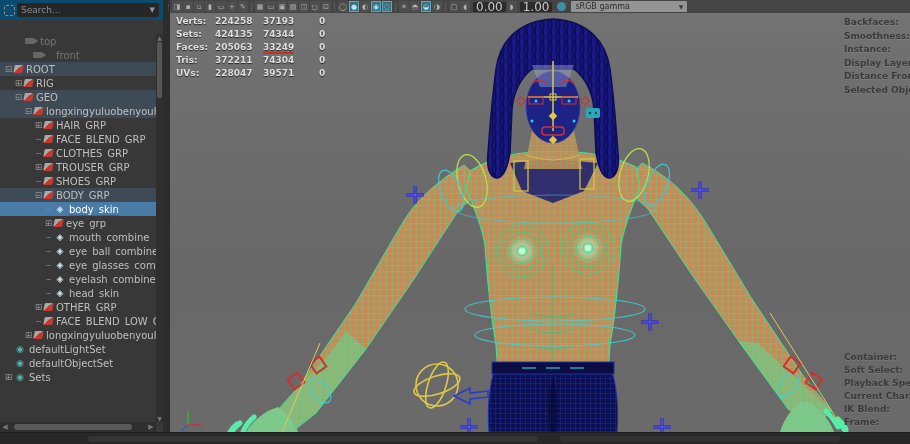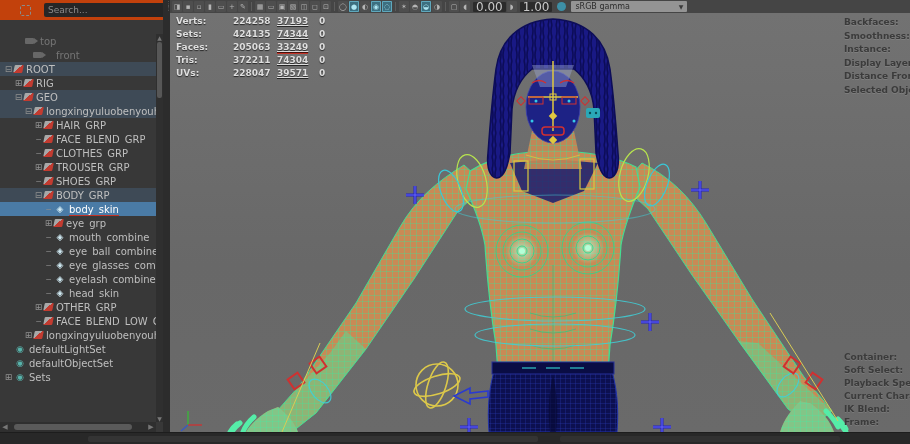--- a/index.html
+++ b/index.html
@@ -4,21 +4,21 @@
 <style>
   html,body{margin:0;padding:0;background:#222;}
   #app{position:relative;width:910px;height:444px;overflow:hidden;
        font-family:"DejaVu Sans",sans-serif;background:#444;user-select:none;}
 
   
   .outliner{position:absolute;left:0;top:0;width:163px;height:432px;background:#383838;}
   .ol-menubar{height:15px;background:#3f3f3f;display:flex;align-items:center;gap:12px;
               padding:0 6px;font-size:10px;color:#c9c9c9;border-bottom:1px solid #2e2e2e;}
   .ol-menu{cursor:default;}
-  .ol-search{height:18px;display:flex;align-items:center;gap:13px;padding:1px 20px;background:#c2410c;}
+  .ol-search{height:18px;display:flex;align-items:center;gap:2px;padding:1px 4px;background:#0c4a6e;}
   .filter-ic{width:9px;height:9px;border:1px dashed #8a8a8a;border-radius:2px;flex:0 0 auto;}
   .search-box{flex:1;display:flex;align-items:center;background:#262626;border-radius:2px;height:14px;padding:0 4px;}
   .search-box input{flex:1;background:transparent;border:0;outline:0;color:#bbb;font-size:9px;
                     font-family:"DejaVu Sans",sans-serif;padding:0;min-width:0;}
   .search-box input::placeholder{color:#8b8b8b;}
   .search-caret{color:#999;font-size:7px;line-height:1;}
   .ol-tree{position:absolute;top:34px;bottom:10px;left:0;right:7px;overflow:hidden;background:#383838;}
   .ol-row{height:14px;display:flex;align-items:center;font-size:10px;color:#bfbfbf;white-space:nowrap;overflow:hidden;}
   .ol-row.grayed{color:#757575;}
   .ol-row.hl-row{background:#3e4a56;}
@@ -66,22 +66,22 @@
   .vp-canvas{position:absolute;left:0;top:13px;right:0;height:419px;overflow:hidden;
              background:linear-gradient(#727272,#686868 60%,#6a6a6a);}
   .scene{position:absolute;left:0;top:0;}
 
   
   .hud-counts{position:absolute;left:6px;top:3px;font-size:9px;font-weight:700;color:#dedede;
               text-shadow:0 1px 1px rgba(0,0,0,.65);}
   .hud-crow{position:relative;height:13px;}
   .hud-crow span{position:absolute;white-space:nowrap;}
   .hc-label{left:0;}
-  .hc-total{left:57px;}
-  .hc-sel{left:101px;text-decoration:underline;}
+  .hc-total{left:39px;}
+  .hc-sel{left:87px;}
   .hc-other{left:143px;}
   .u-red2{box-shadow:0 2px 0 0 #c33226;}
   .hud-right{position:absolute;left:674px;font-size:9px;font-weight:700;color:#3b3b3b;
              text-shadow:0 1px 0 rgba(255,255,255,.10);white-space:nowrap;}
   .hud-right div{height:13.6px;line-height:13.6px;}
   .hud-tr{top:3px;}
   .hud-br{top:338px;}
   .hud-br div{height:13px;line-height:13px;}
 
   

